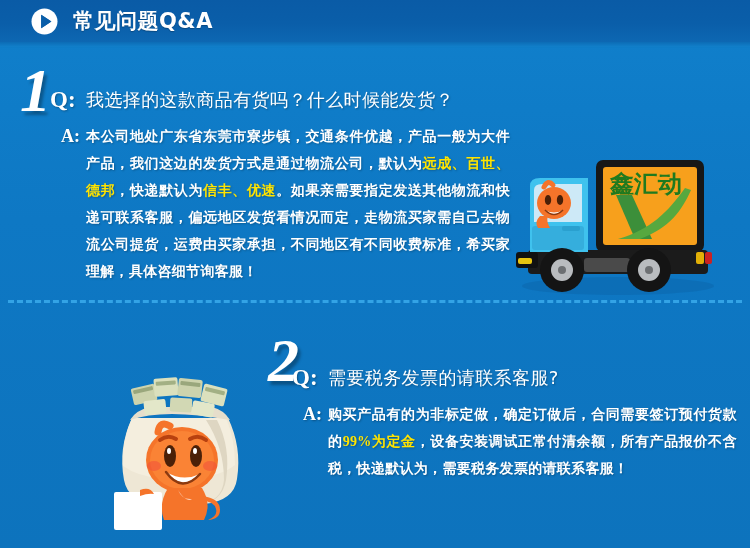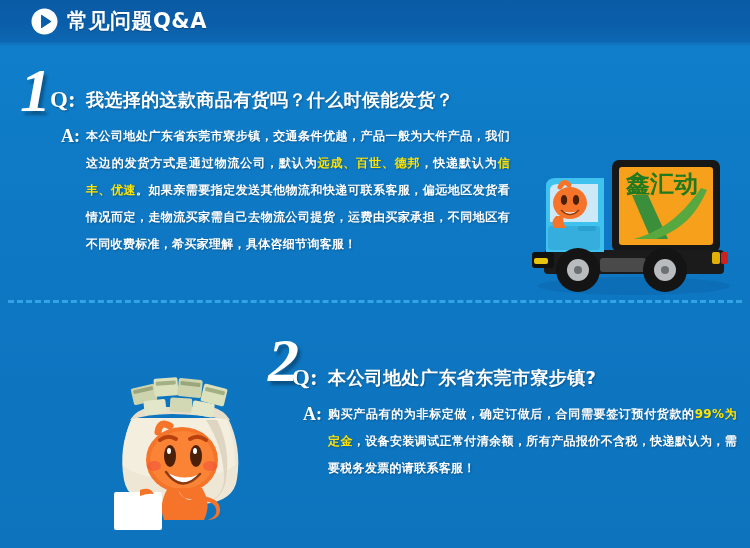--- a/index.html
+++ b/index.html
@@ -40,21 +40,21 @@
     background: linear-gradient(180deg, #0c6cb5 0%, #1180cb 100%);
   }
   .play-icon {
     margin-left: 31px;
     width: 27px;
     height: 27px;
     flex: 0 0 auto;
     display: block;
   }
   .header-title {
-    margin-left: 9px;
+    margin-left: 15px;
     color: #ffffff;
     font-size: 21px;
     font-weight: bold;
     letter-spacing: 0.5px;
     line-height: 1;
     white-space: nowrap;
     text-shadow: 0 1px 1px rgba(0,0,0,0.25);
   }
 
   
@@ -98,53 +98,54 @@
     font-weight: bold;
     font-family: "Liberation Serif", "DejaVu Serif", serif;
     text-shadow: 1px 1px 2px rgba(0,0,0,0.30);
   }
   .tag-q { font-size: 23px; width: 36px; line-height: 26px; }
   .tag-a { font-size: 18px; width: 36px; line-height: 27px; padding-left: 11px; box-sizing: border-box; }
 
   .q-text {
     color: #ffffff;
     font-size: 18px;
-    font-weight: bold;
+    font-weight: normal;
     line-height: 26px;
     letter-spacing: 0.4px;
     text-shadow: 1px 1px 2px rgba(0,0,0,0.28);
   }
   .a-text {
     color: #ffffff;
-    font-size: 12px;
+    font-size: 14px;
     font-weight: bold;
     line-height: 27px;
     letter-spacing: 0.3px;
     text-shadow: 1px 1px 2px rgba(0,0,0,0.25);
     text-align: justify;
+    font-family: Liberation Serif, serif;
   }
   .hl {
     color: #ffe400;
   }
 
   
   .divider {
     position: absolute;
     left: 8px;
     top: 300px;
     width: 734px;
     height: 0;
     border-top: 3px dashed #35a6e8;
     opacity: 0.95;
   }
 
   
   .truck-wrap {
     position: absolute;
-    left: 516px;
+    left: 500px;
     top: 85px;
     width: 232px;
     height: 165px;
   }
   .bag-wrap {
     position: absolute;
     left: 110px;
     top: 370px;
     width: 175px;
     height: 160px;
@@ -227,21 +228,21 @@
     </div>
   </div>
 
   <div class="divider"></div>
 
   <div class="qa-block" id="qa-2">
     <div class="bignum">2</div>
     <div class="qa-lines">
       <div class="q-row">
         <div class="tag tag-q">Q:</div>
-        <div class="q-text">本公司地处广东省东莞市寮步镇?</div>
+        <div class="q-text">需要税务发票的请联系客服?</div>
       </div>
       <div class="a-row">
         <div class="tag tag-a">A:</div>
         <div class="a-text"><span>购买产品有的为非标定做，确定订做后，合同需要签订预付货款的</span><span class="hl">99%为定金</span><span>，设备安装调试正常付清余额，所有产品报价不含税，快递默认为，需要税务发票的请联系客服！</span></div>
       </div>
     </div>
   </div>
 
   <div class="bag-wrap">
     <svg class="illus" viewBox="0 0 175 160">

